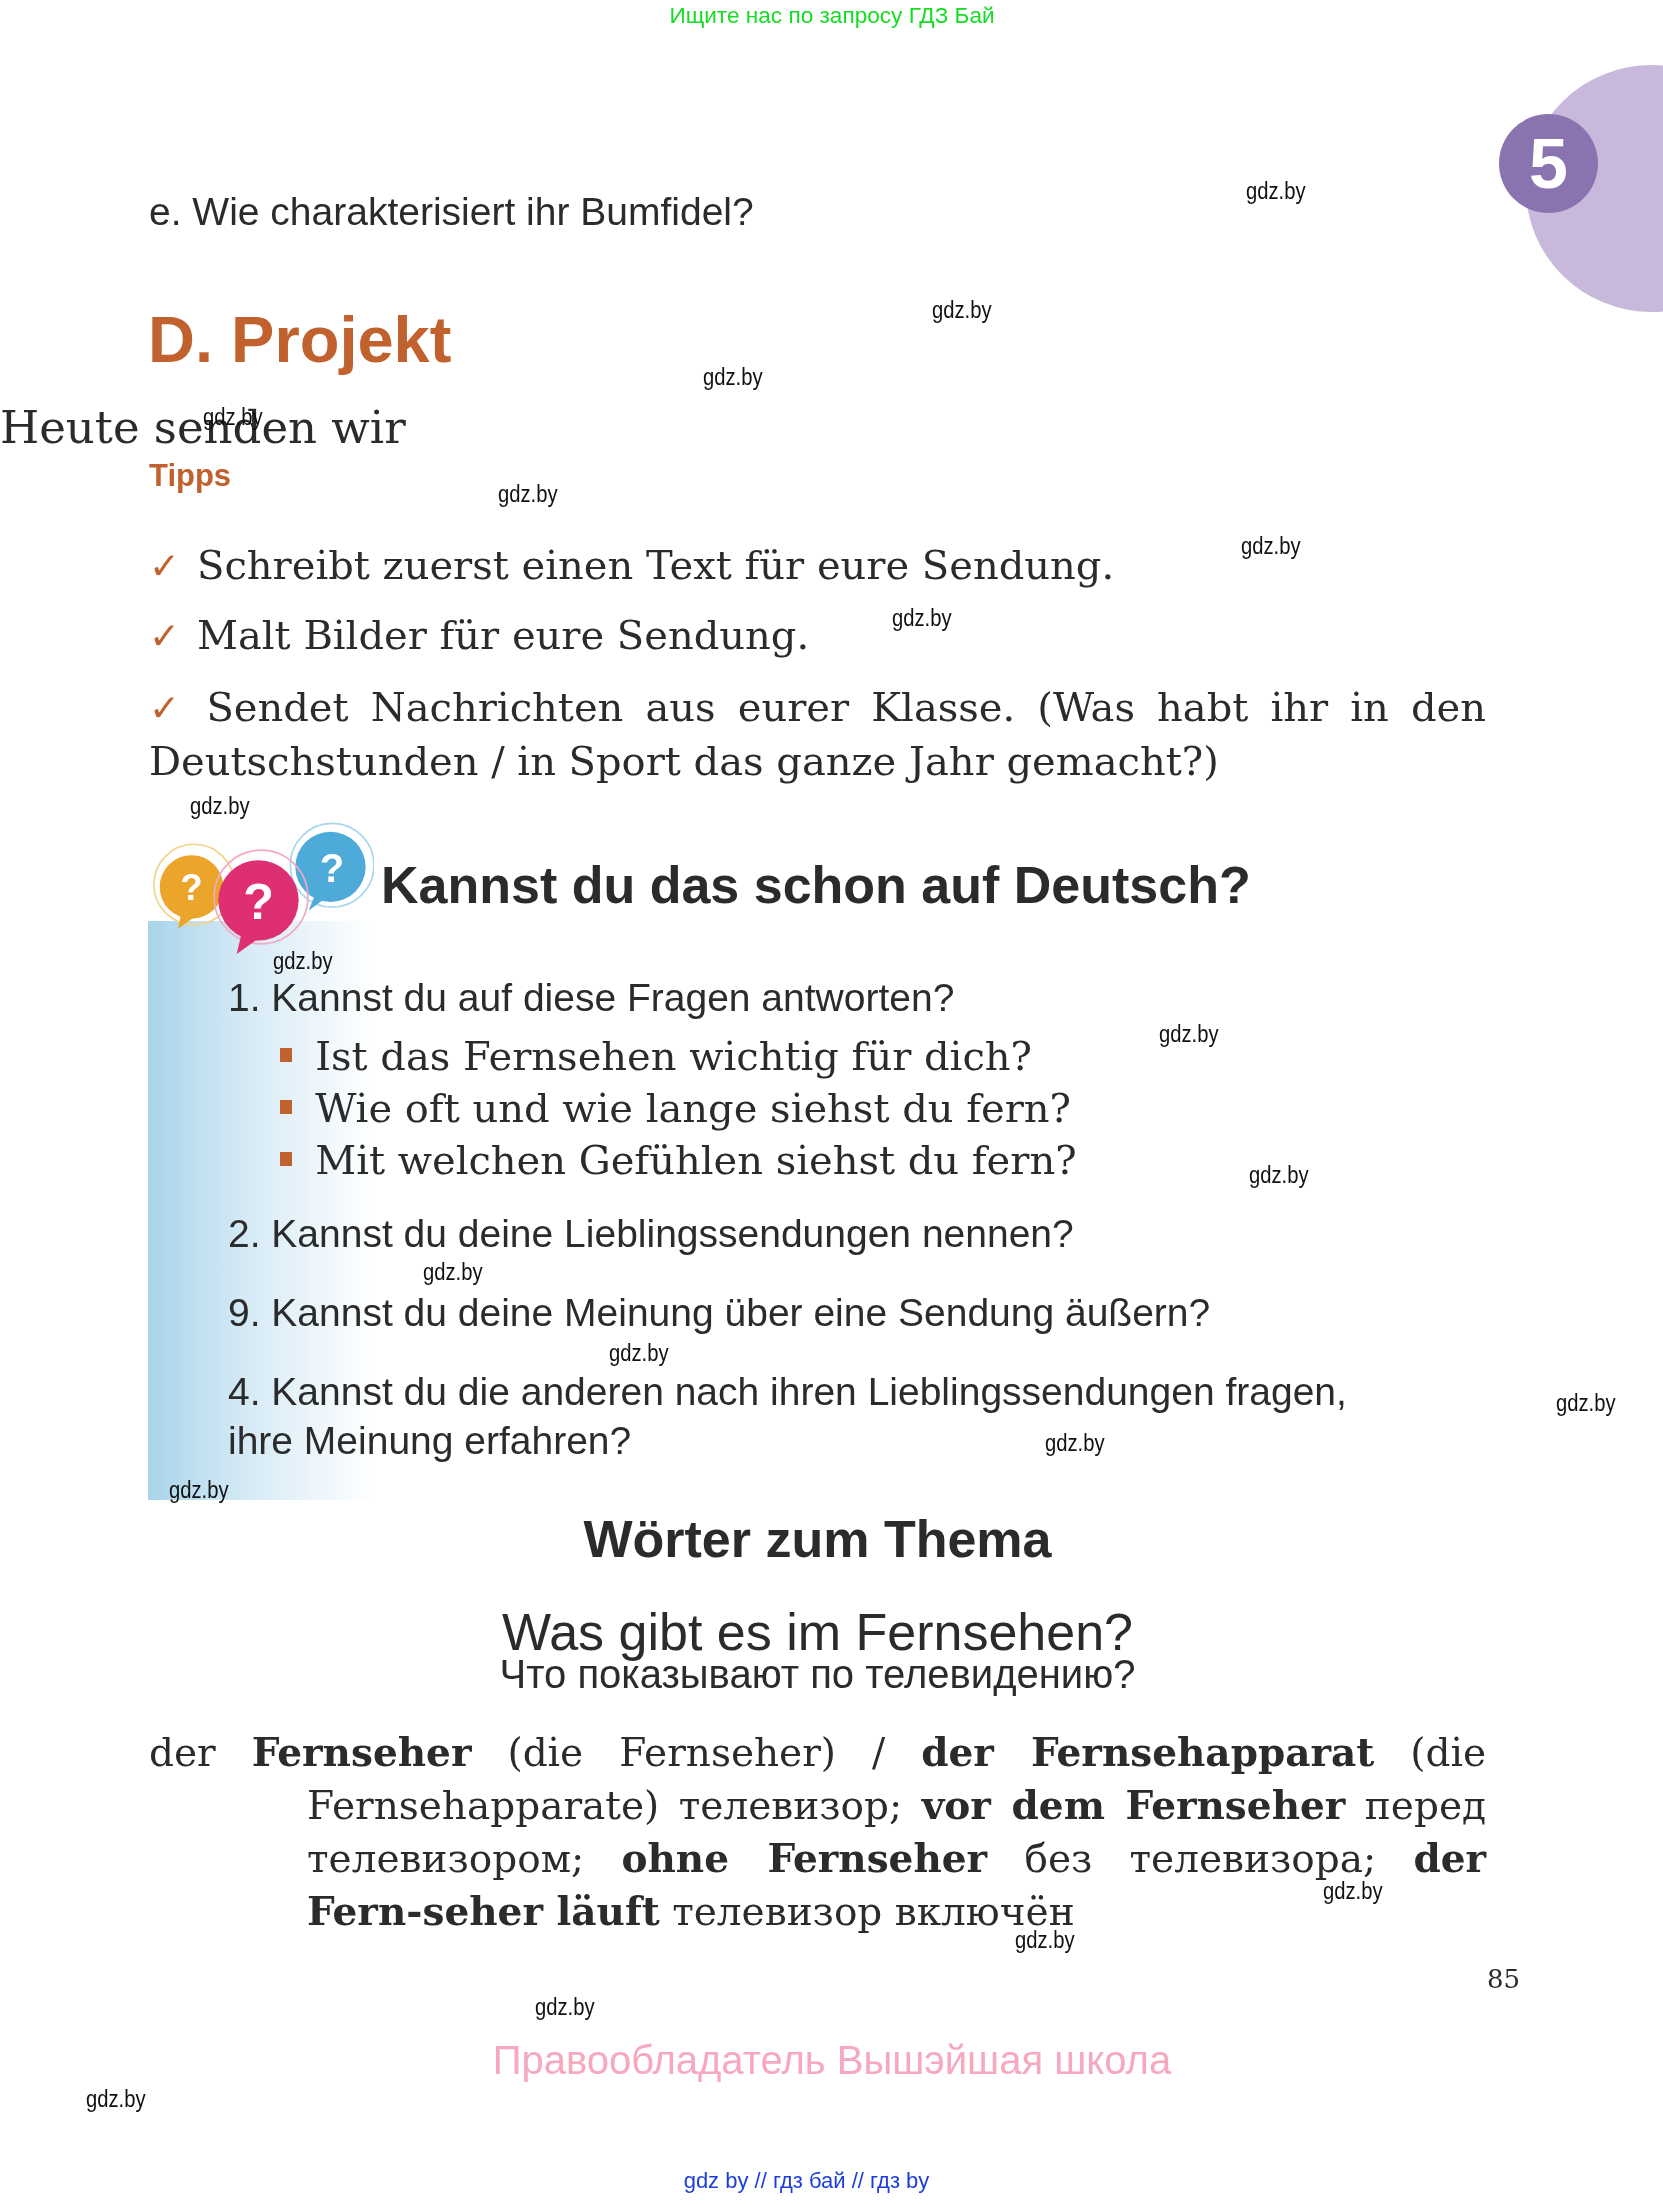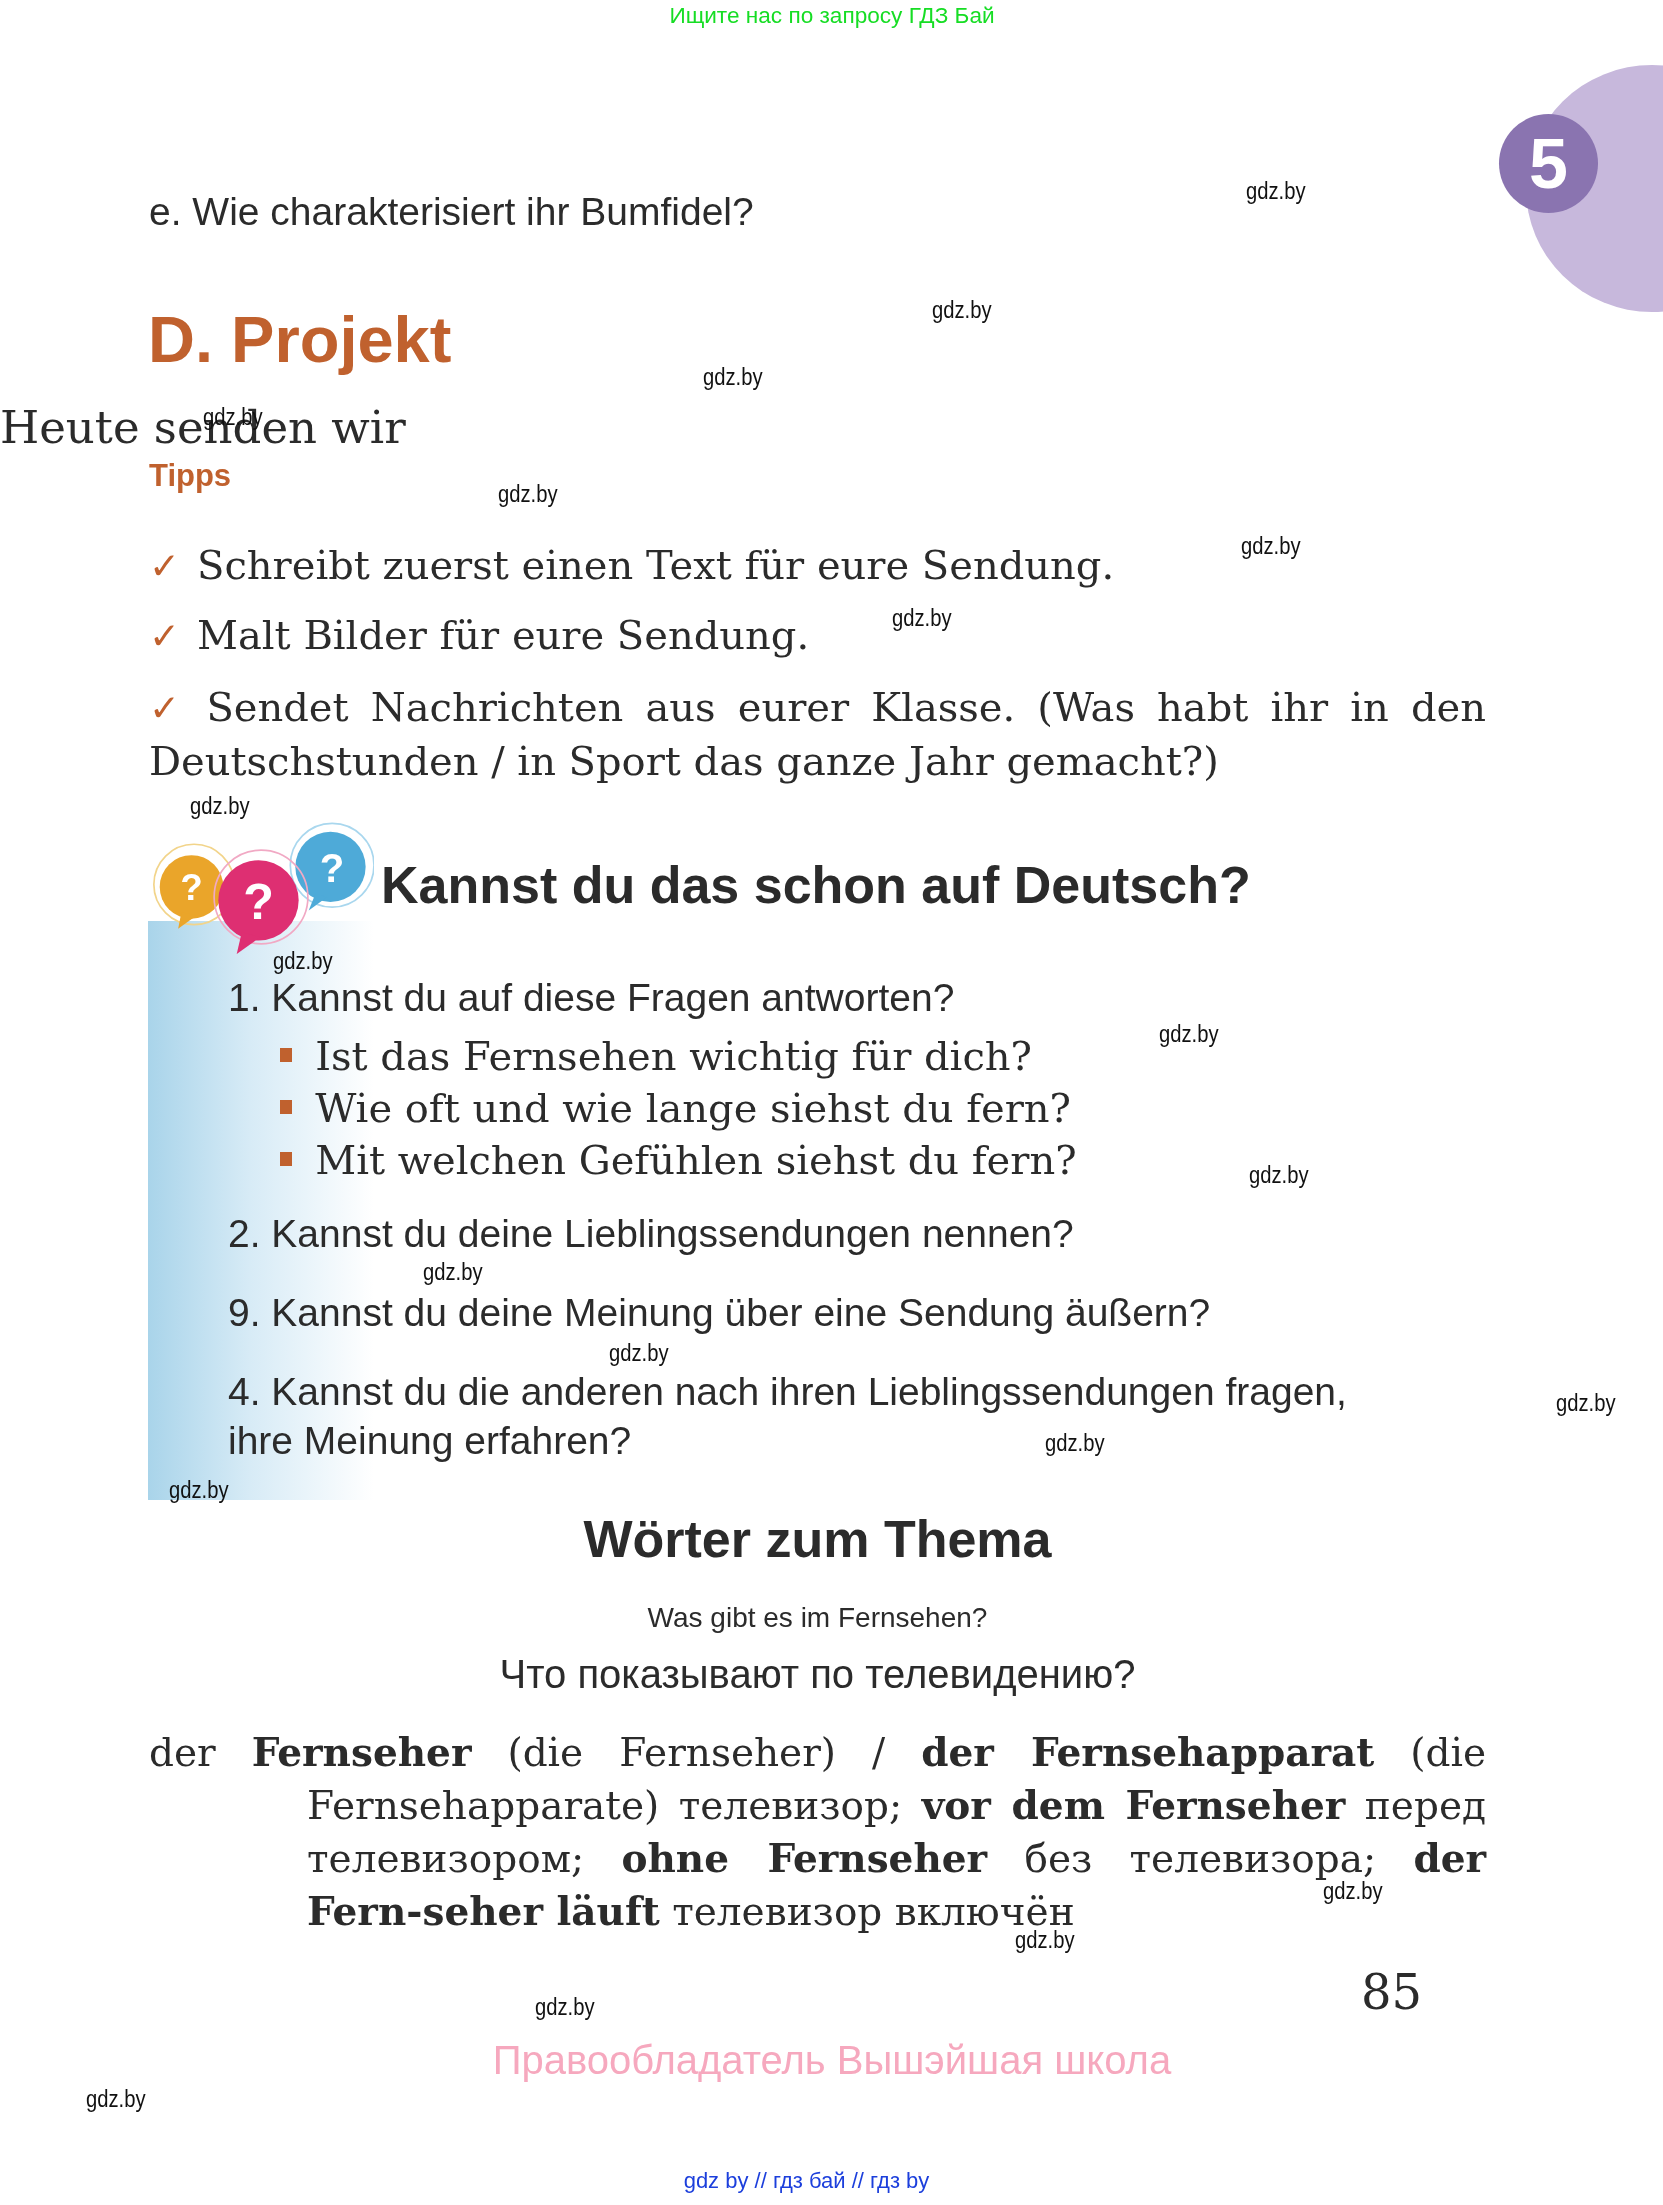--- a/index.html
+++ b/index.html
@@ -18,25 +18,25 @@
     .tip { left:149px; font-size:40px; color:#2b2b2b; }
     .check { color:#c0612e; font-size:37px; margin-right:17px; font-family:"DejaVu Sans", sans-serif; }
     .tip3 { left:149px; top:681px; width:1337px; font-size:40px; line-height:52px; text-align:justify; color:#2b2b2b; }
     .side-panel { left:148px; top:921px; width:226px; height:579px; background:linear-gradient(to right, #a9d4ea 0%, #d7ebf6 45%, #ffffff 100%); }
     .bubbles { left:148px; top:813px; width:226px; height:168px; }
     .h-kannst { left:381px; top:855px; font-size:52px; font-weight:bold; color:#2b2b2b; }
     .num-item { left:228px; font-size:39px; color:#2b2b2b; }
     .sub-item { left:280px; font-size:40px; color:#2b2b2b; }
     .sq { display:inline-block; width:11.7px; height:13.4px; background:#c0612e; margin-right:23.5px; vertical-align:middle; position:relative; top:-5px; }
     .h-woerter { left:0; width:1635px; top:1509px; text-align:center; font-size:52px; font-weight:bold; color:#2b2b2b; }
-    .sub1 { left:0; width:1635px; top:1602px; text-align:center; font-size:28px; color:#2b2b2b; }
+    .sub1 { left:0; width:1635px; top:1602px; text-align:center; font-size:52px; color:#2b2b2b; }
     .sub2 { left:0; width:1635px; top:1652px; text-align:center; font-size:40px; color:#2b2b2b; }
     .vocab { left:149px; top:1726px; width:1337px; font-size:39px; line-height:52px; color:#2b2b2b; text-align:justify; padding-left:158px; text-indent:-158px; box-sizing:border-box; }
     .vocab b { font-weight:bold; }
-    .page-num { left:1361px; top:1964px; font-size:48px; color:#2b2b2b; }
+    .page-num { left:1487px; top:1964px; font-size:26px; color:#2b2b2b; }
     .copyright { left:0; width:1664px; top:2038px; text-align:center; font-size:40px; color:#f6a8be; }
     .footer { left:0; width:1613px; top:2168px; text-align:center; font-size:22px; color:#1c3fdc; }
   </style>
 </head>
 <body>
 
 <div class="abs sans top-banner">Ищите нас по запросу ГДЗ Бай</div>
 
 <div class="abs purple-big"></div>
 <div class="abs purple-badge sans">5</div>

